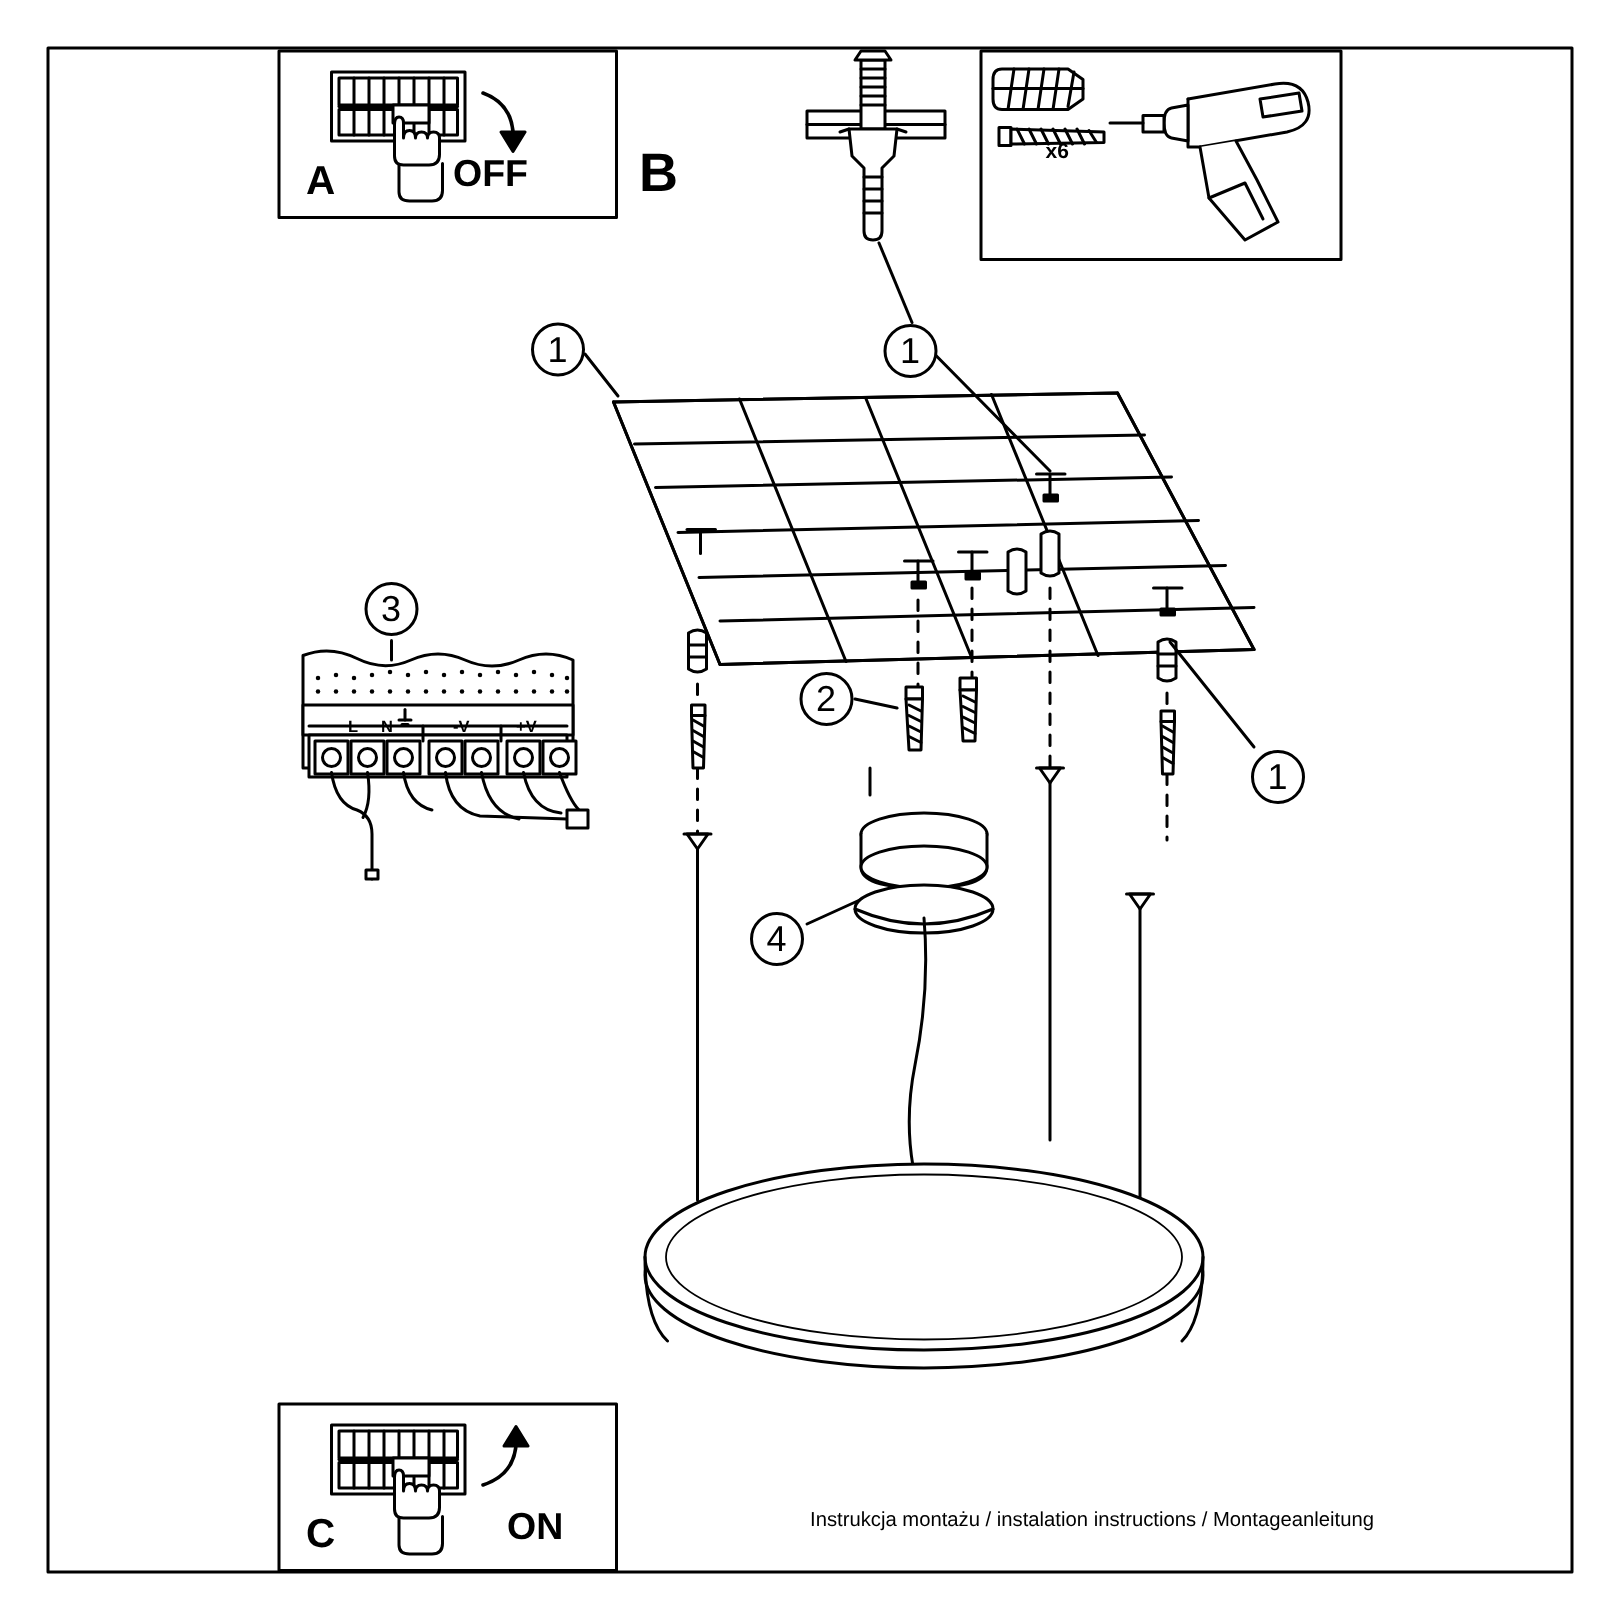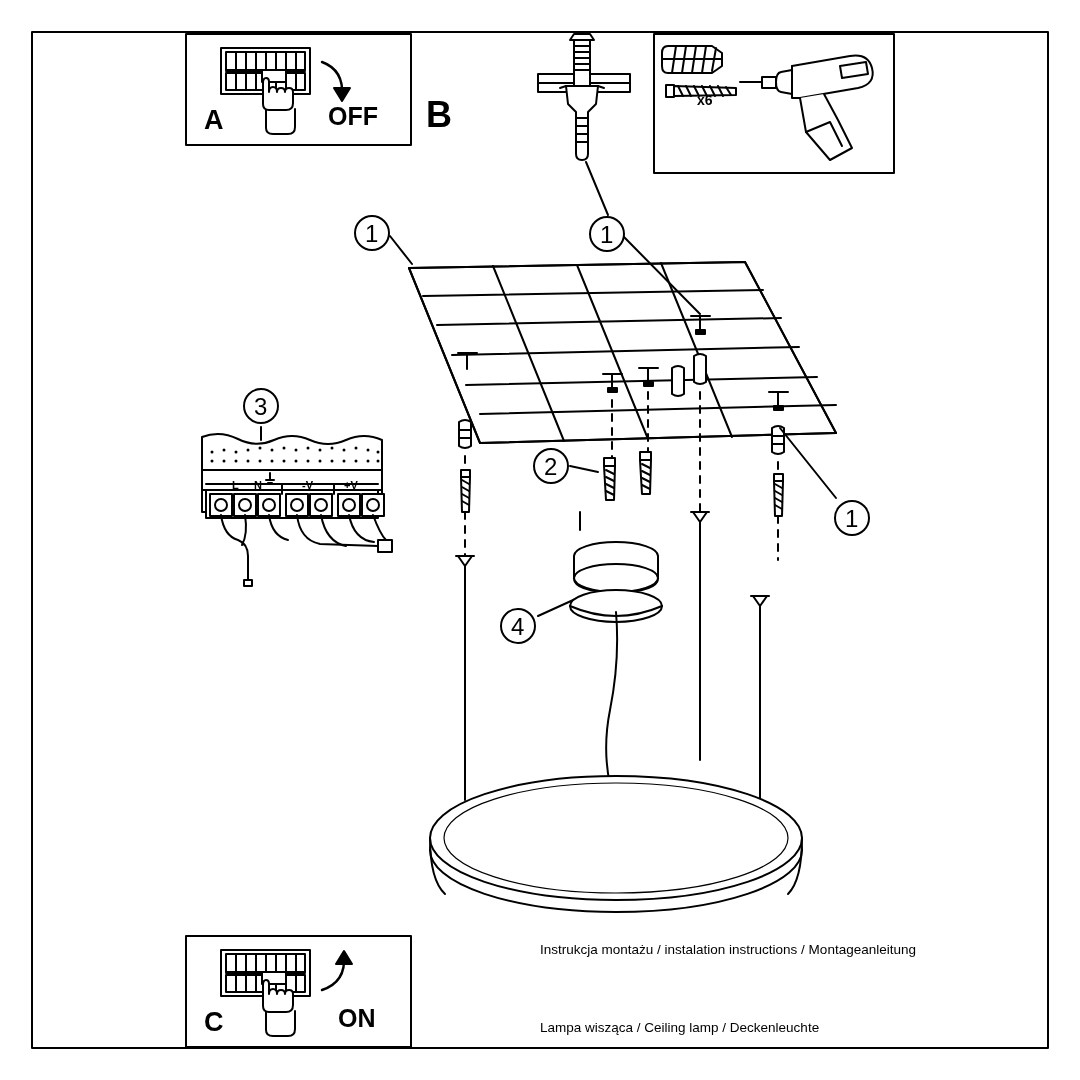--- a/index.html
+++ b/index.html
@@ -395,37 +395,36 @@
       <circle cx="607" cy="234" r="17" fill="#ffffff" stroke="#000000" stroke-width="2"></circle>
       <circle cx="852" cy="518" r="17" fill="#ffffff" stroke="#000000" stroke-width="2"></circle>
       <circle cx="551" cy="466" r="17" fill="#ffffff" stroke="#000000" stroke-width="2"></circle>
       <circle cx="261" cy="406" r="17" fill="#ffffff" stroke="#000000" stroke-width="2"></circle>
       <circle cx="518" cy="626" r="17" fill="#ffffff" stroke="#000000" stroke-width="2"></circle>
 
     </g>
   </svg>
 
   <div class="txt step-letter" style="left:204px; top:105px;">A</div>
-  <div class="txt switch-label" style="left:328px; top:102px;">OFF</div>
+  <div class="txt switch-label" style="left:302px; top:102px;">OFF</div>
 
   <div class="txt step-letter big" style="left:426px; top:94px;">B</div>
 
   <div class="txt qty-label" style="left:697px; top:92px;">x6</div>
 
   <div class="txt step-letter" style="left:204px; top:1007px;">C</div>
   <div class="txt switch-label" style="left:338px; top:1004px;">ON</div>
 
   <div class="txt num-label" style="left:365px; top:220px;">1</div>
   <div class="txt num-label" style="left:600px; top:221px;">1</div>
   <div class="txt num-label" style="left:845px; top:505px;">1</div>
   <div class="txt num-label" style="left:544px; top:453px;">2</div>
   <div class="txt num-label" style="left:254px; top:393px;">3</div>
   <div class="txt num-label" style="left:511px; top:613px;">4</div>
 
   <div class="txt terminal-label" style="left:232px; top:479px;">L</div>
   <div class="txt terminal-label" style="left:254px; top:479px;">N</div>
   <div class="txt terminal-label" style="left:302px; top:479px;">-V</div>
   <div class="txt terminal-label" style="left:344px; top:479px;">+V</div>
 
-  <div class="txt caption" style="left:540px; top:940px;text-align:right;">Instrukcja montażu / instalation instructions / Montageanleitung</div>
-  <div class="txt caption" style="left:540px; top:1018px;">Lampa wisząca / Ceiling lamp / Deckenleuchte</div>
+  <div class="txt caption" style="left:540px; top:1003px;text-align:right;">Instrukcja montażu / instalation instructions / Montageanleitung</div>
 
 </div>
 
 </body></html>

